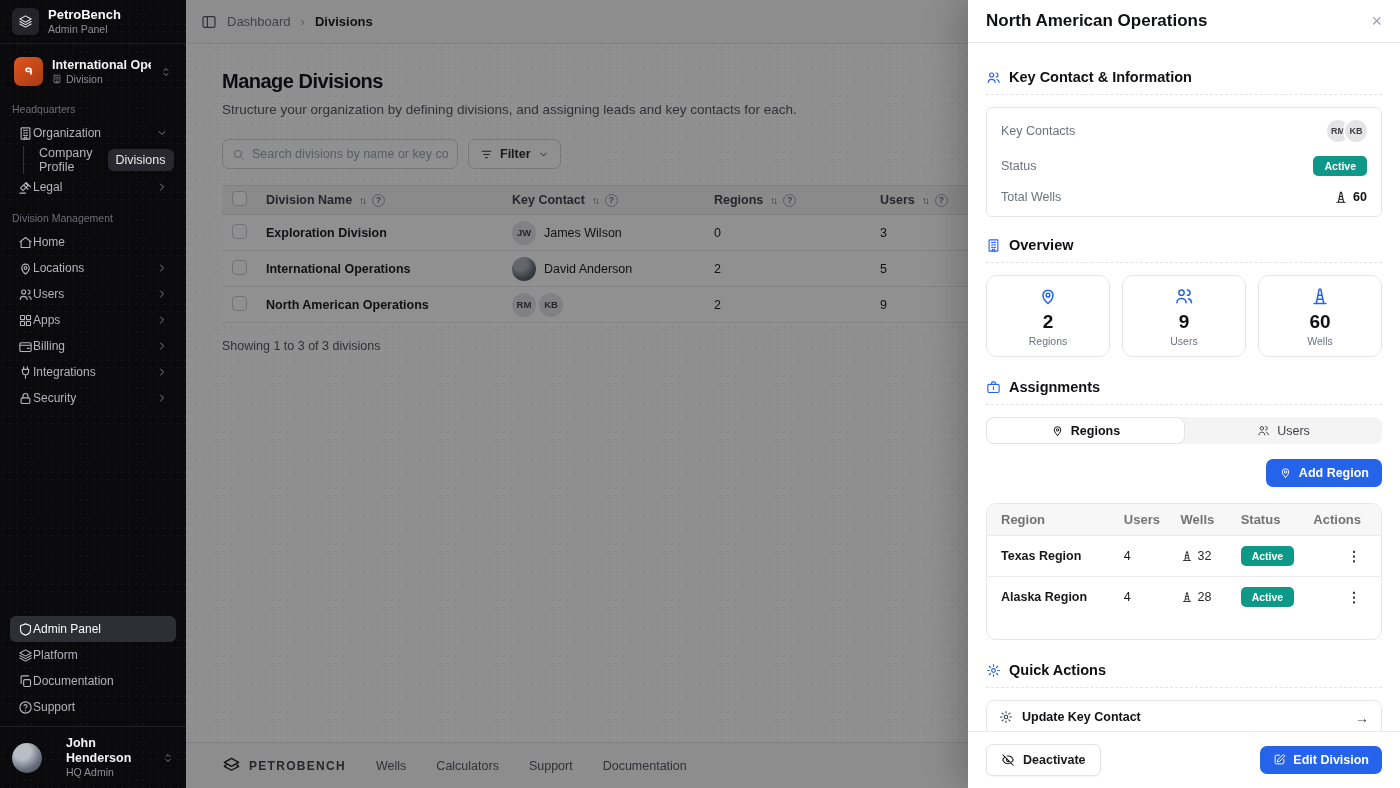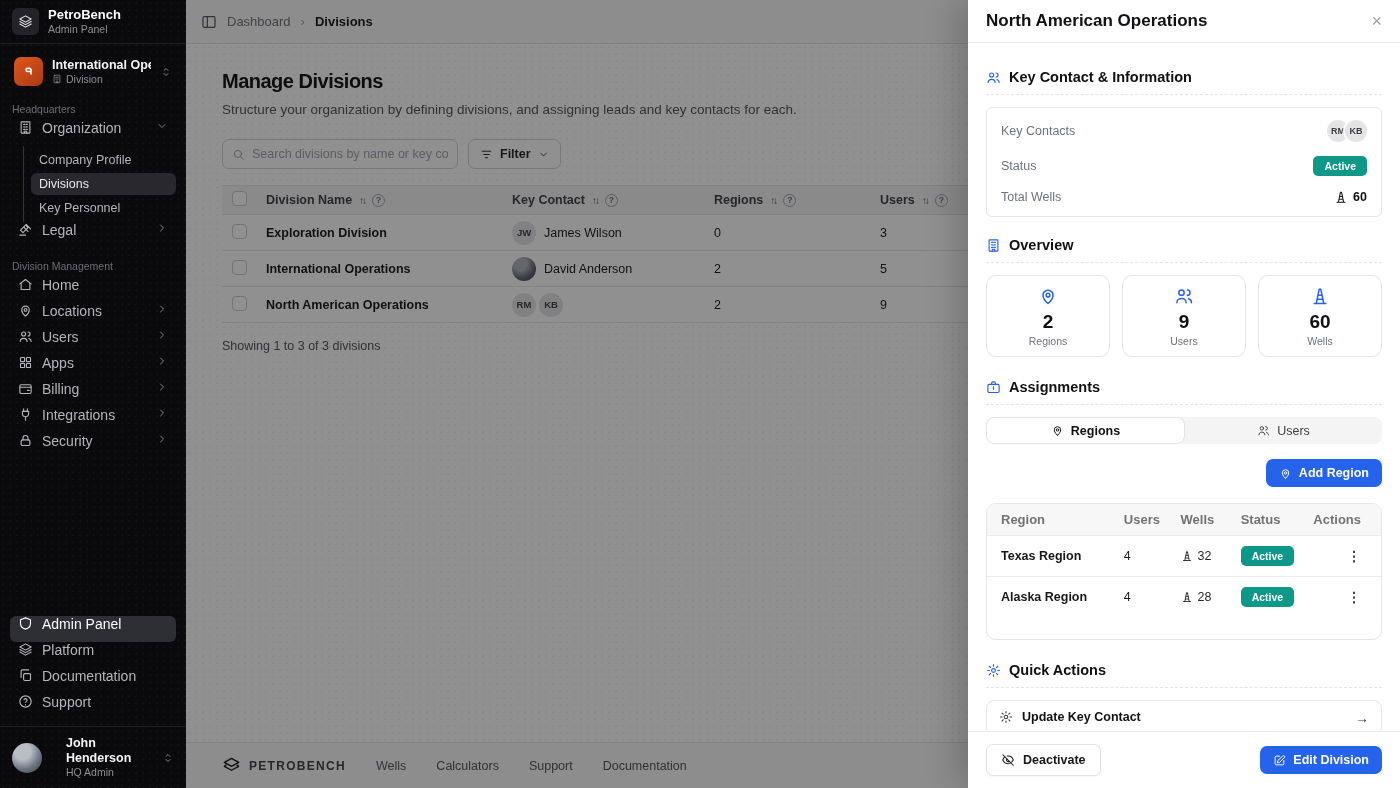--- a/index.html
+++ b/index.html
@@ -15,24 +15,24 @@
   .sb-logo{width:27px;height:27px;border-radius:6px;background:#232329;display:flex;align-items:center;justify-content:center;color:#e4e4e7;flex:none}
   .sb-brand-name{font-size:13px;font-weight:700;color:#fafafa;line-height:1.15}
   .sb-brand-sub{font-size:10.5px;color:#8e8e97;line-height:1.2}
   .sb-org{display:flex;align-items:center;gap:9px;margin:8px 8px 0;padding:5px 6px;border-radius:7px;cursor:pointer}
   .org-logo{width:29px;height:29px;border-radius:7px;background:linear-gradient(140deg,#e0561e,#a93a12);display:flex;align-items:center;justify-content:center;color:#fff;flex:none}
   .org-meta{flex:1;min-width:0}
   .org-name{font-size:12.5px;font-weight:700;color:#f4f4f5;white-space:nowrap;overflow:hidden}
   .org-type{font-size:10.5px;color:#8e8e97;display:flex;align-items:center;gap:4px;margin-top:1px}
   .sb-body{flex:1;padding:0 10px;overflow:hidden}
   .sb-label{font-size:10.5px;color:#6d6d77;margin:12px 2px 5px}
-  .sb-item{display:flex;gap:9px;height:26px;padding:0 8px;border-radius:6px;font-size:14px;color:#b4b4bc;cursor:pointer}
+  .sb-item{display:flex;align-items:center;height:26px;padding:0 8px;border-radius:6px;font-size:12px;color:#b4b4bc;cursor:pointer}
   .sb-item .grow,.grow{flex:1;min-width:0}
   .sb-item.active{background:#2e2e35;color:#fafafa}
-  .sb-sub{margin-left:13px;border-left:1px solid #33333b;display:flex;flex-direction:column;padding:2px 0}
+  .sb-sub{margin-left:13px;border-left:1px solid #33333b;display:flex;flex-direction:row;padding:2px 0}
   .sb-subitem{display:flex;align-items:center;height:22px;margin:1px 0 1px 7px;padding:0 8px;border-radius:6px;font-size:12.5px;color:#b4b4bc;cursor:pointer}
   .sb-subitem.active{background:#28282e;color:#e8e8ea}
   .sb-bottom{padding:0 10px 6px;margin-top:auto}
   .sb-user{border-top:1px solid #1f1f24;padding:9px 12px;display:flex;align-items:center;gap:24px;flex:none;cursor:pointer}
   .avatar-photo{width:30px;height:30px;border-radius:50%;background:radial-gradient(circle at 35% 28%,#b9bec6 0 28%,#6b7280 62%,#393e45);flex:none}
   .u-name{font-size:12.5px;font-weight:700;color:#f4f4f5;line-height:1.2}
   .u-role{font-size:10.5px;color:#8e8e97;line-height:1.2}
   .chev{color:#8e8e97}
 
   
@@ -87,21 +87,21 @@
   .wells-val{display:flex;align-items:center;gap:5px;font-size:12.5px;font-weight:700;color:#111}
   .stats{display:grid;grid-template-columns:1fr 1fr 1fr;gap:12px;margin-bottom:22px}
   .stat{border:1px solid #e7e7ea;border-radius:10px;height:82px;display:flex;flex-direction:column;align-items:center;justify-content:center;gap:2px}
   .stat .blue{color:#2563eb}
   .stat-num{font-size:19px;font-weight:800;color:#101114;margin-top:3px}
   .stat-label{font-size:10.5px;color:#6b7280}
   .tabs{display:flex;background:#f4f4f5;border-radius:8px;height:27px;margin-bottom:15px}
   .tab{flex:1;display:flex;align-items:center;justify-content:center;gap:7px;font-size:12.5px;color:#3f3f46;border-radius:8px;cursor:pointer}
   .tab.active{background:#fff;border:1px solid #e4e4e7;font-weight:600;color:#101114}
   .add-row{display:flex;justify-content:flex-end;margin-bottom:16px}
-  .btn-primary{display:flex;align-items:center;gap:7px;background:#2563eb;color:#fff;font-size:12.5px;font-weight:600;border:0;border-radius:7px;padding:7px 13px;cursor:pointer}
+  .btn-primary{display:flex;align-items:flex-start;gap:7px;background:#2563eb;color:#fff;font-size:12.5px;font-weight:600;border:0;border-radius:7px;padding:7px 13px;cursor:pointer}
   table.as-table{width:100%;border-collapse:separate;border-spacing:0;margin-bottom:22px}
   .as-wrap{border:1px solid #e7e7ea;border-radius:10px;overflow:hidden;margin-bottom:22px}
   .as-table th{background:#f7f7f8;font-size:13px;font-weight:700;color:#737373;text-align:left;padding:8px 0 8px 0}
   .as-table th:first-child,.as-table td:first-child{padding-left:14px}
   .as-table td{font-size:12.5px;color:#18181b;padding:10px 0;border-top:1px solid #ececef}
   .as-table .r{text-align:right;padding-right:20px}
   .wells-cell{display:flex;align-items:center;gap:5px;color:#27272a}
   .kebab{font-size:14px;font-weight:700;color:#3f3f46;cursor:pointer}
   .qa-btn{width:100%;display:flex;align-items:flex-start;gap:9px;border:1px solid #e7e7ea;border-radius:8px;background:#fff;padding:9px 12px;font-size:12.5px;font-weight:600;color:#101114;cursor:pointer;font-family:"Liberation Sans",sans-serif}
   .qa-btn .dark{color:#374151}

